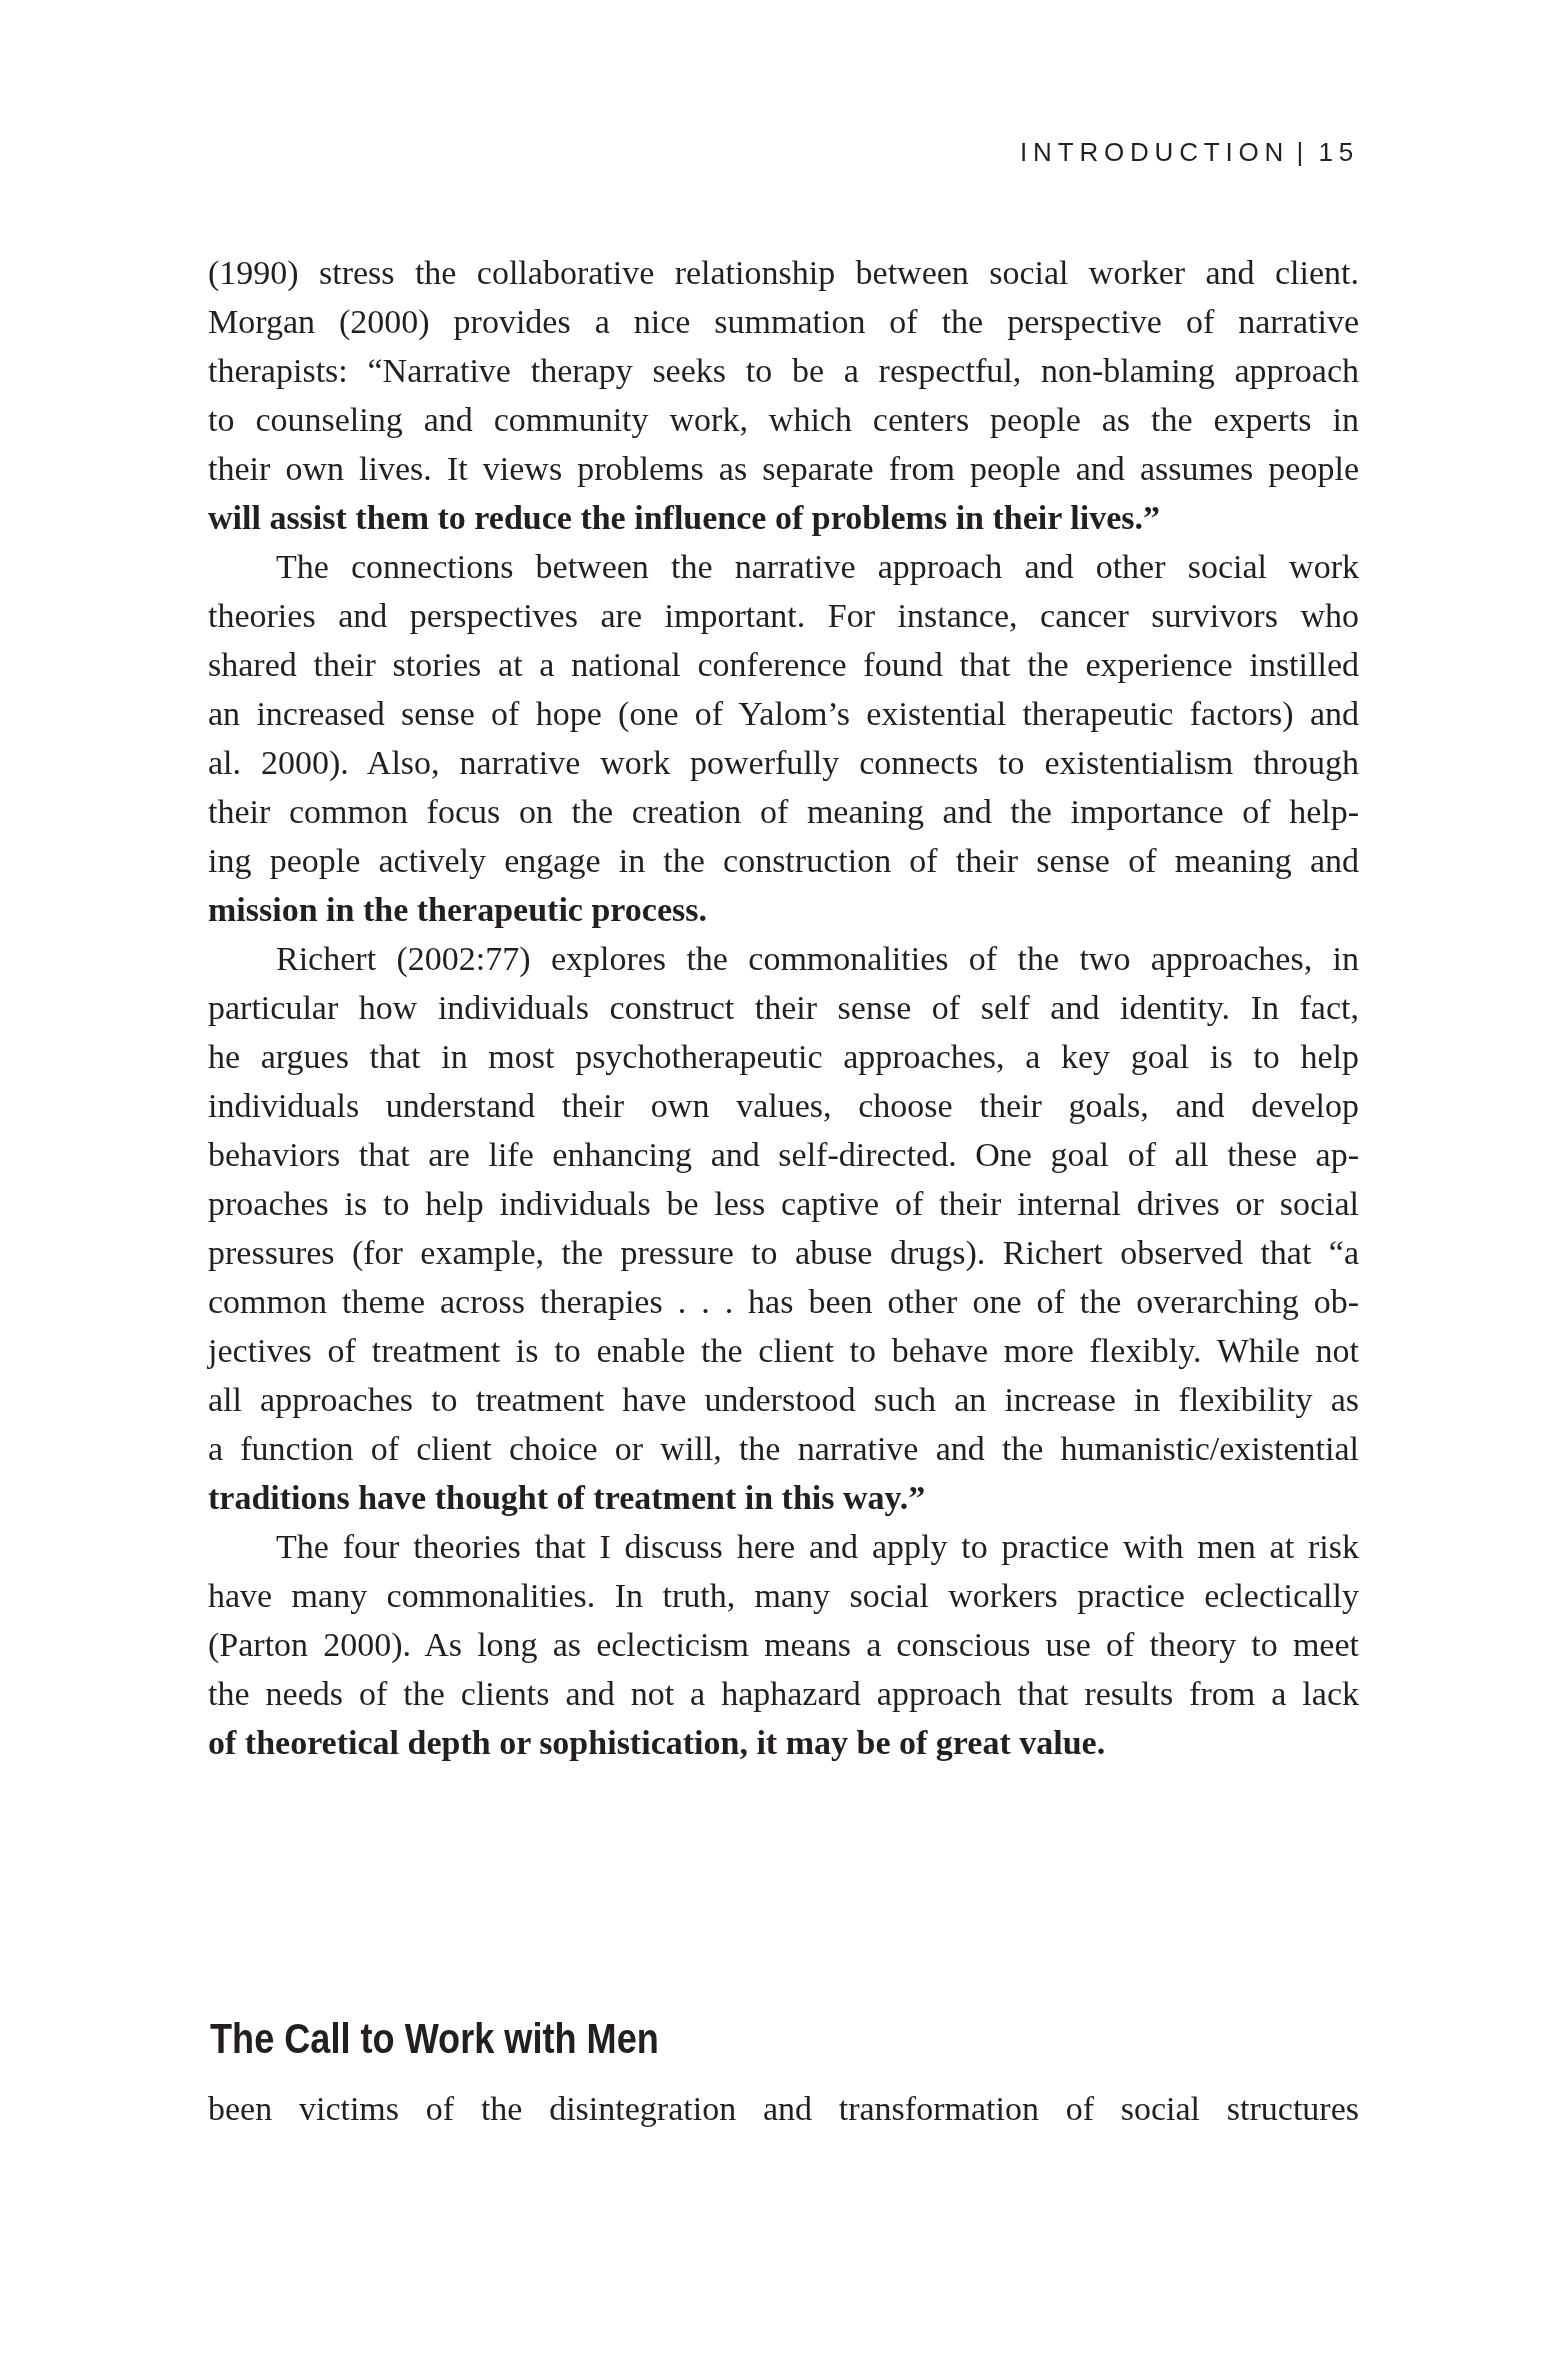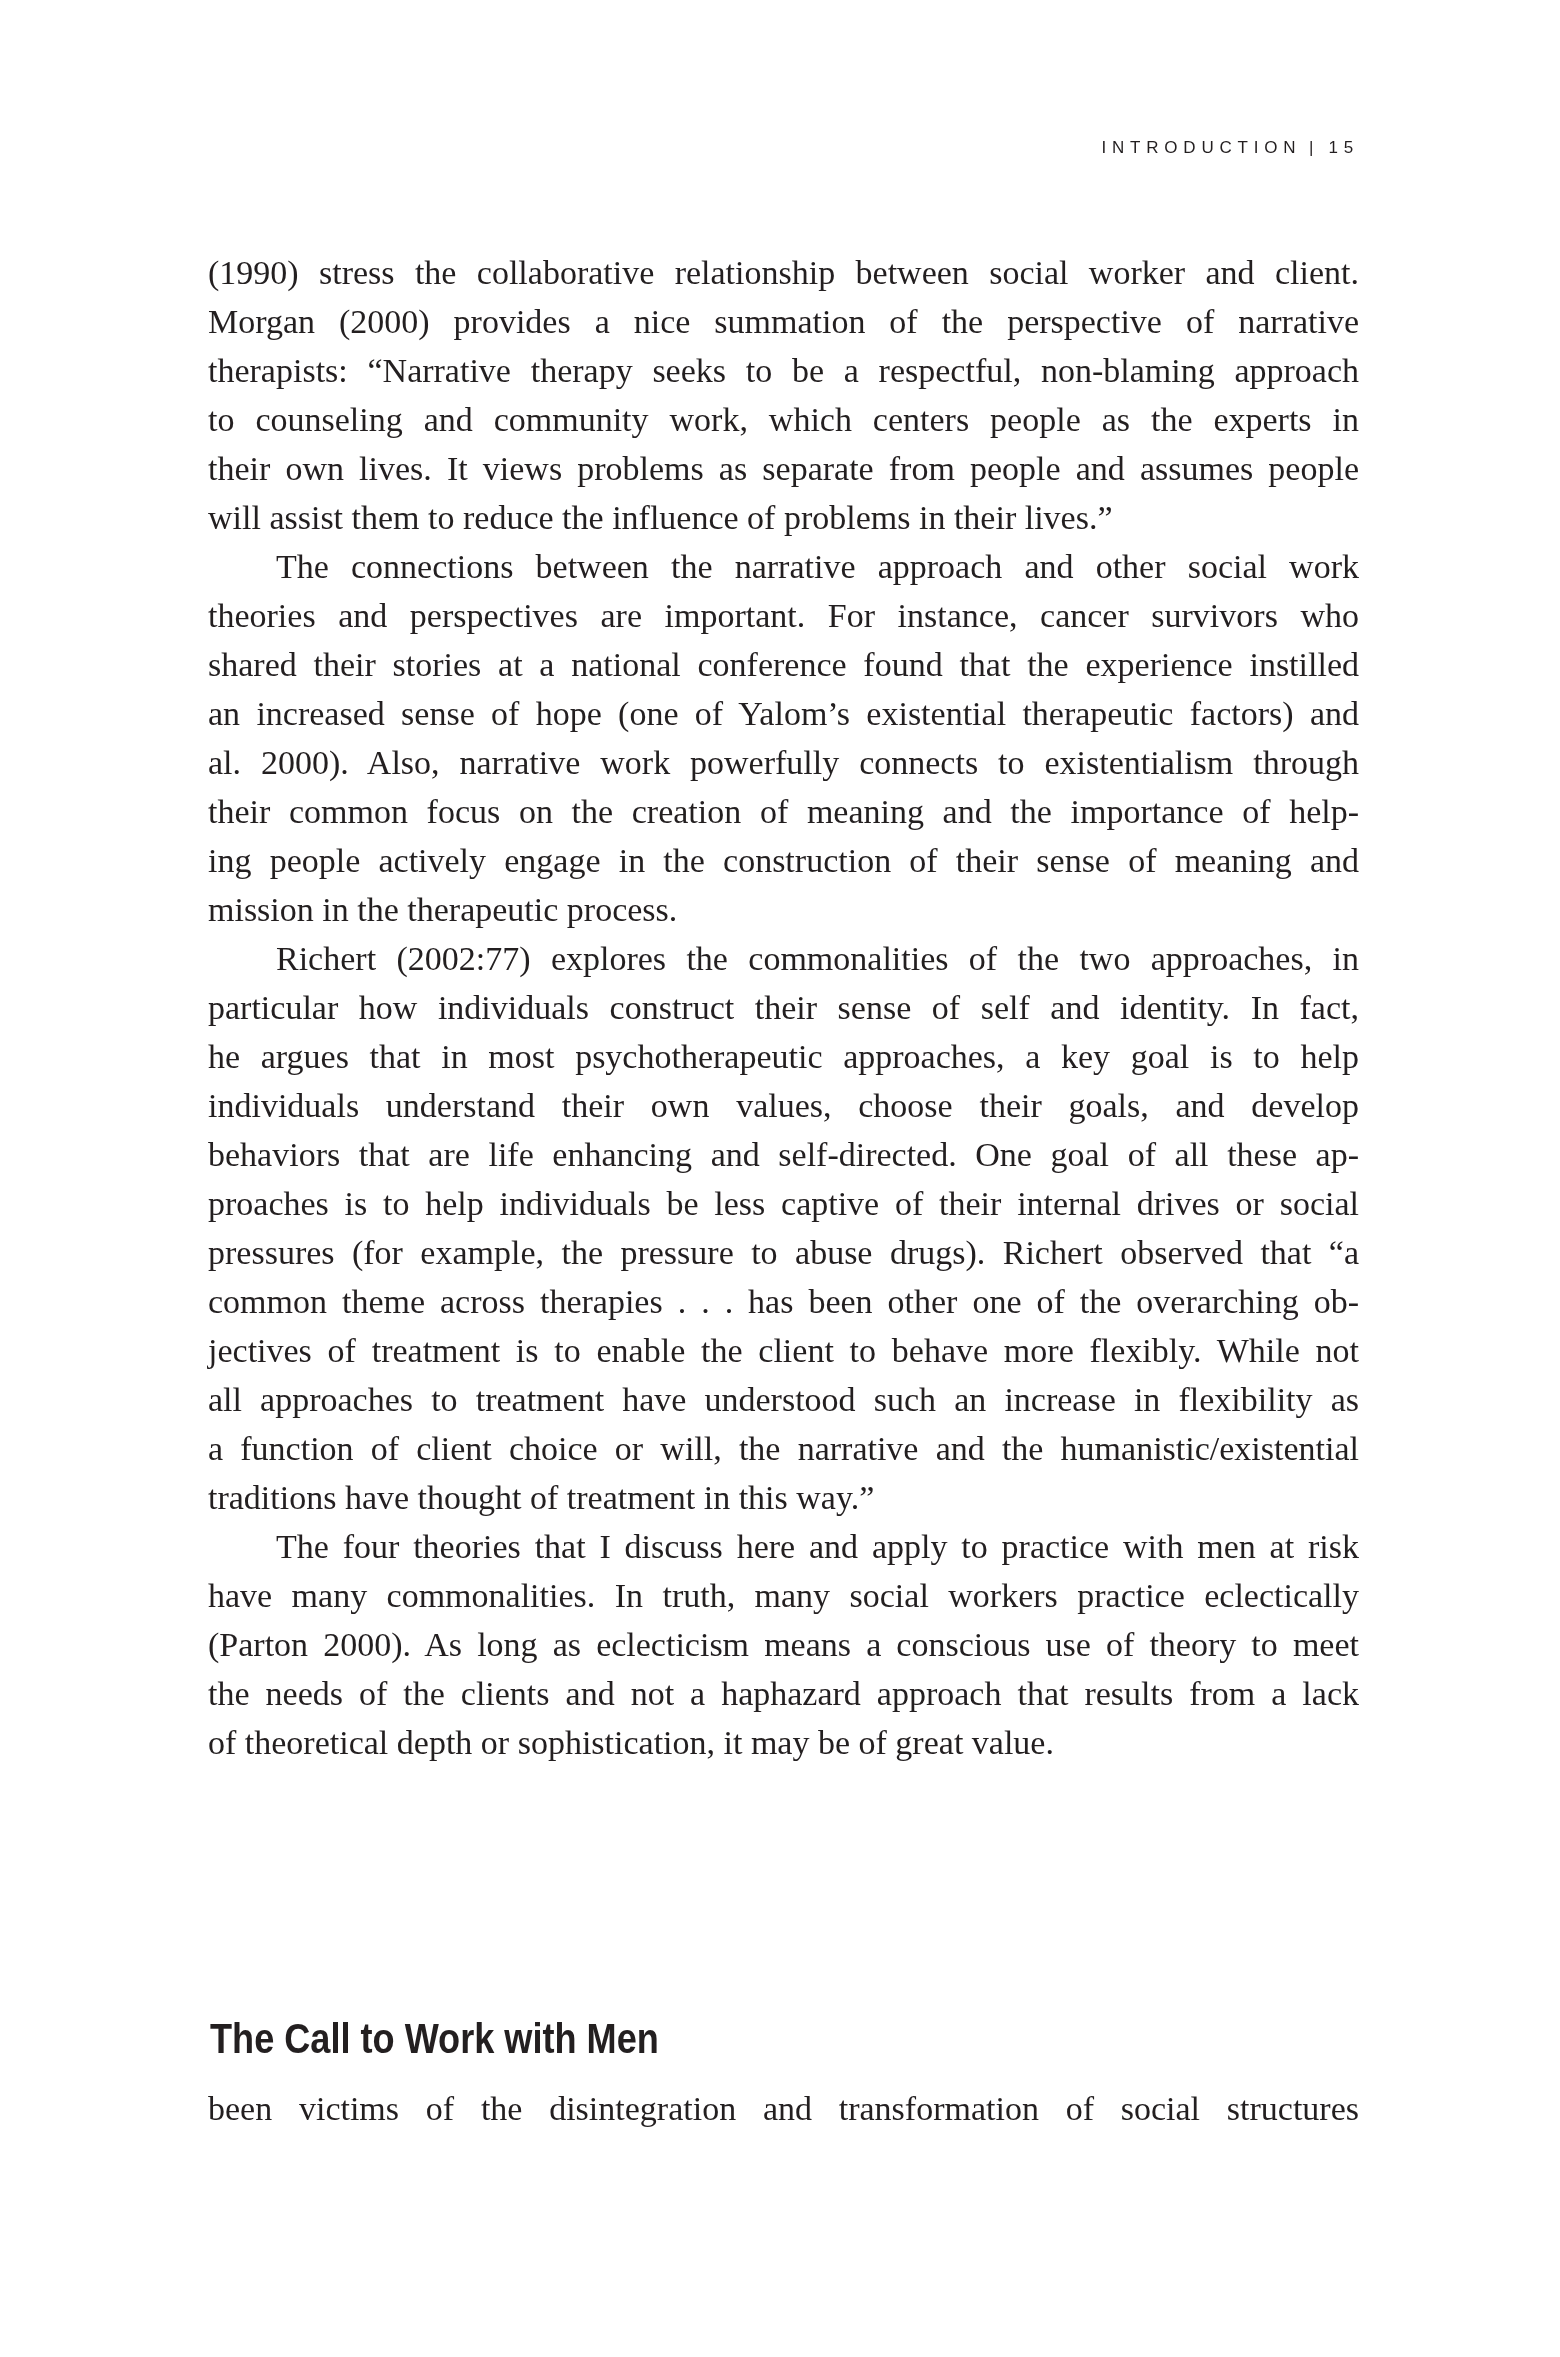--- a/index.html
+++ b/index.html
@@ -12,21 +12,21 @@
     height: 2357px;
     position: relative;
     overflow: hidden;
     color: #231f20;
   }
   .running-head {
     position: absolute;
     top: 139px;
     right: 202px;
     font-family: "Liberation Sans", sans-serif;
-    font-size: 17px;
+    font-size: 26px;
     line-height: 1;
     letter-spacing: 5.8px;
     white-space: nowrap;
     color: #231f20;
   }
   .running-head .sep {
     display: inline-block;
     margin: 0 9.4px 0 7.5px;
   }
   .text-block {
@@ -43,20 +43,21 @@
   .line {
     display: block;
     white-space: nowrap;
     text-align: justify;
     text-align-last: justify;
     height: 49px;
     overflow: visible;
   }
   .line.last {
     text-align-last: left;
+    font-weight: bold;
   }
   .line.indent {
     padding-left: 68px;
   }
   .section-heading {
     position: absolute;
     left: 210px;
     top: 1983px;
     font-family: "Liberation Sans", sans-serif;
     font-size: 42px;

